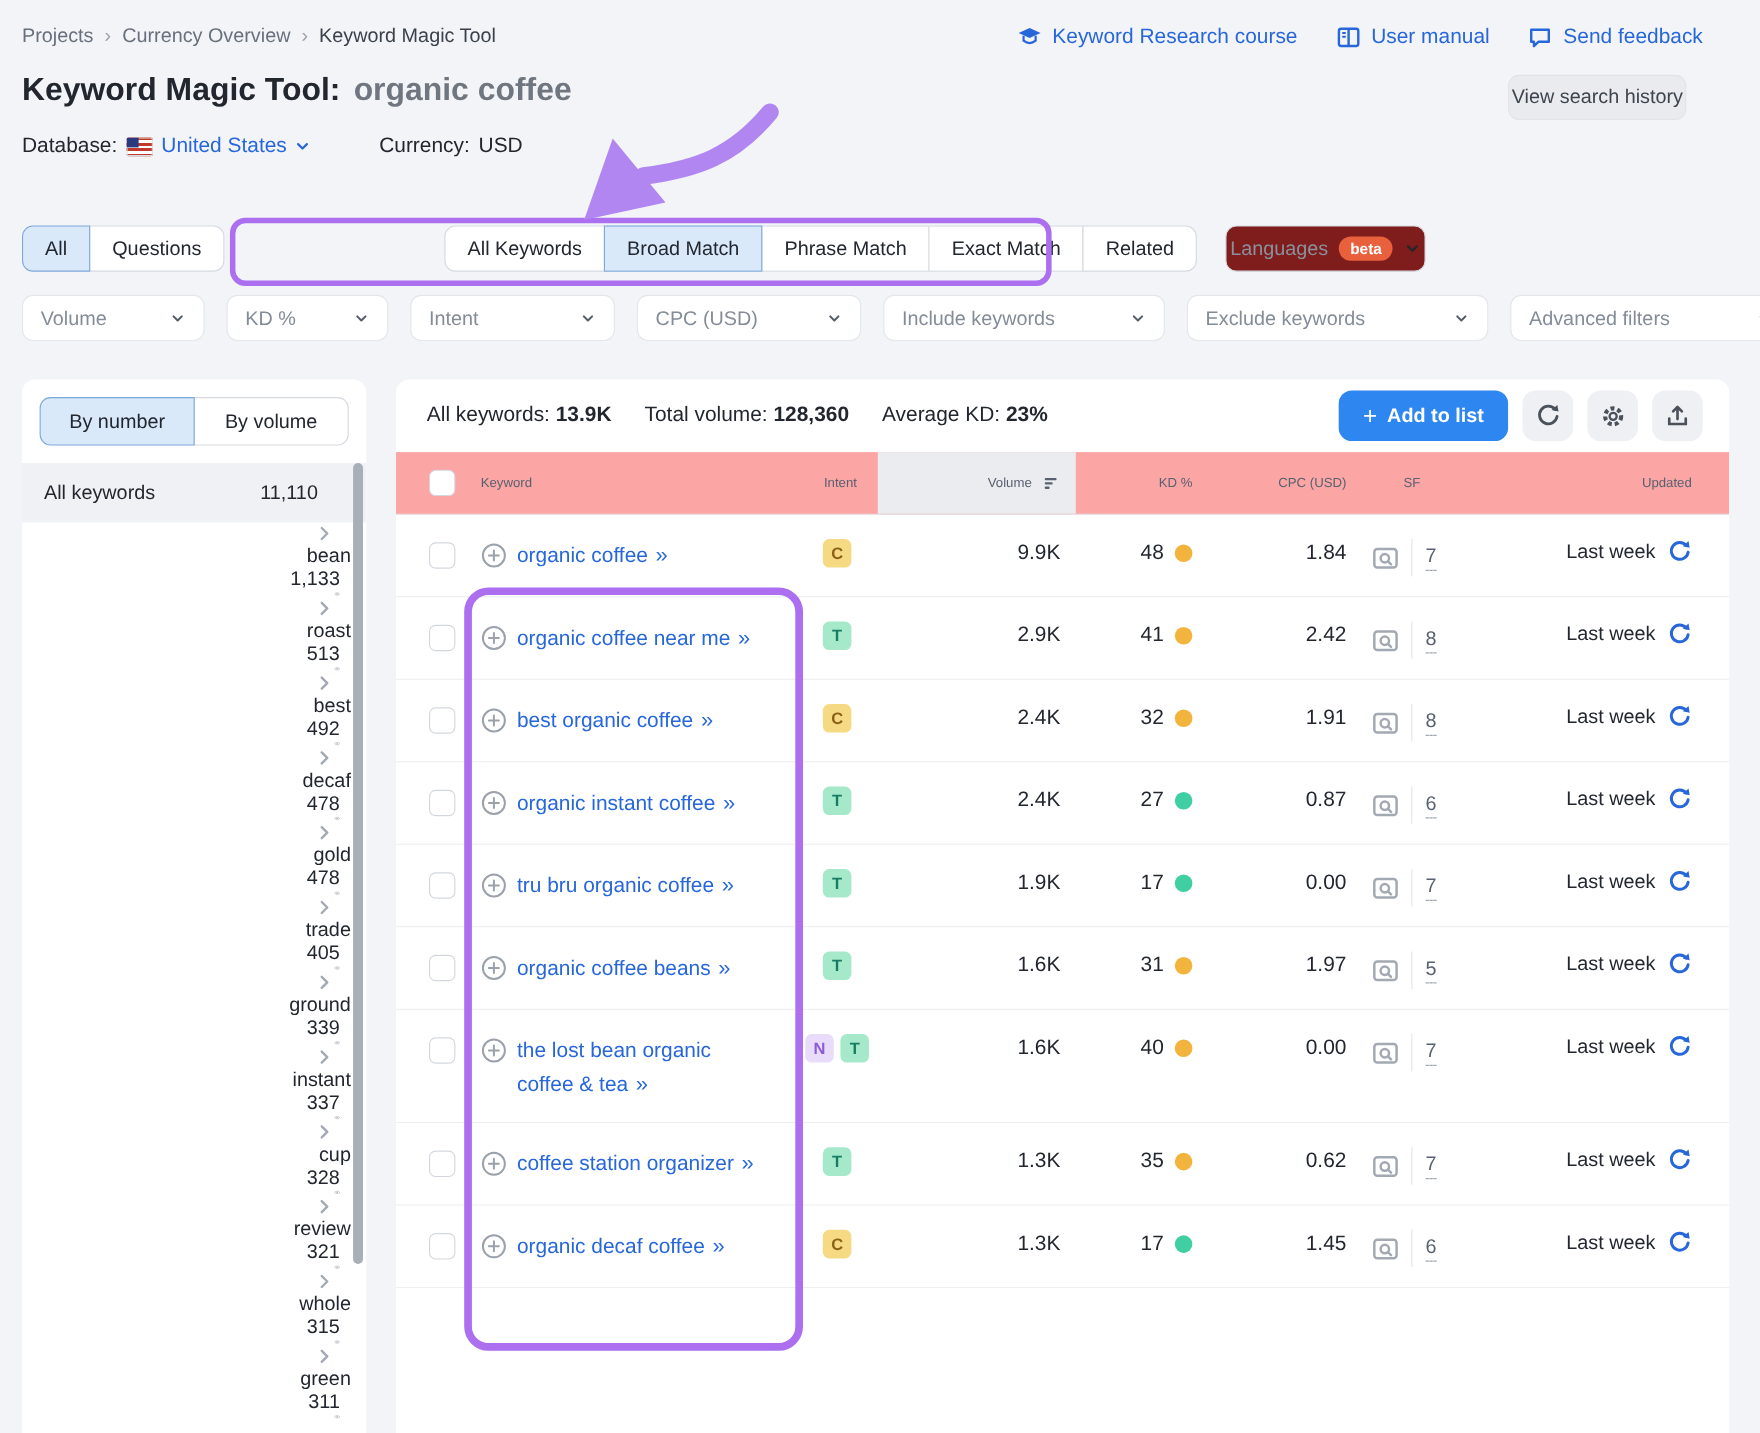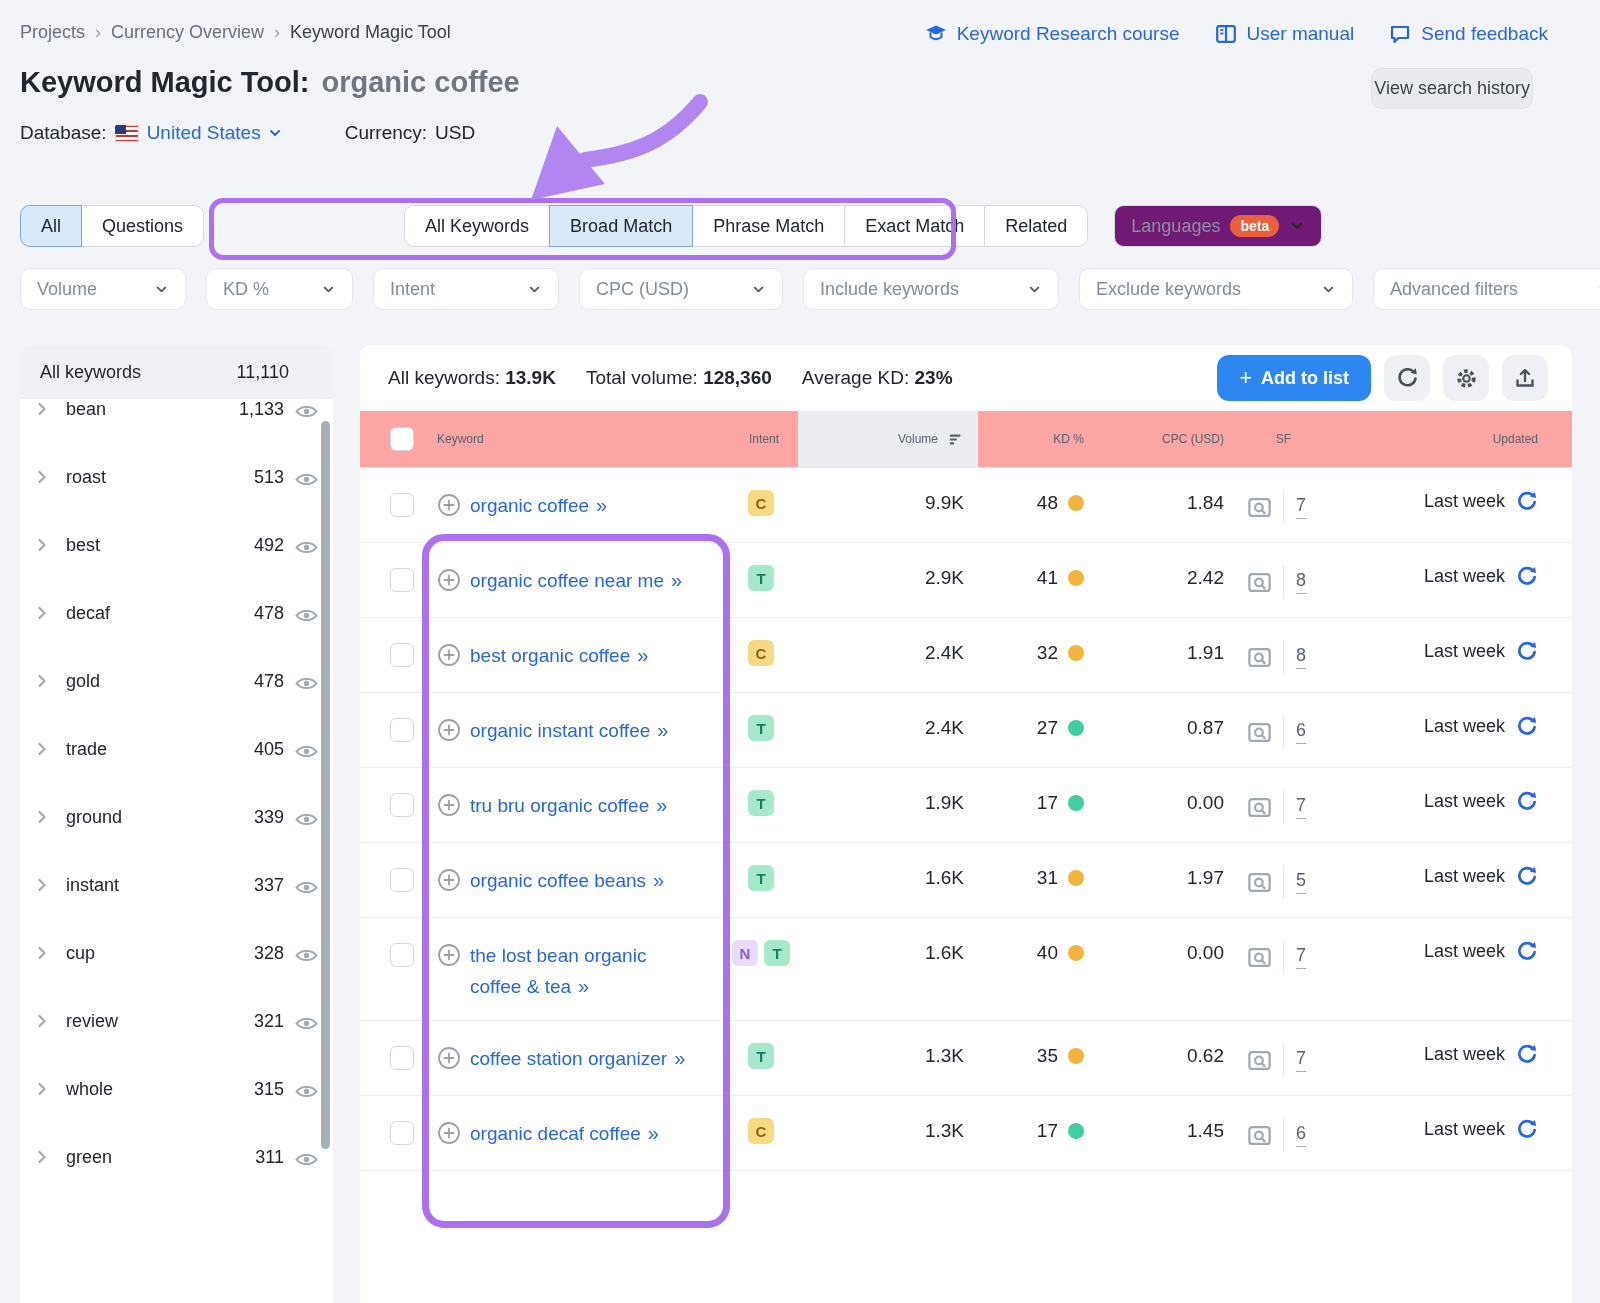--- a/index.html
+++ b/index.html
@@ -33,38 +33,38 @@
   
   .tabs-row{left:20px;top:205px;display:flex;align-items:center;}
   .tab-group{display:flex;}
   .tab{background:#fff;border:1px solid #D5D9DF;font-size:18px;color:#22262E;
     padding:0 20px;height:40px;display:flex;align-items:center;justify-content:center;cursor:pointer;}
   .tab + .tab{margin-left:-1px;}
   .tab:first-child{border-radius:10px 0 0 10px;}
   .tab:last-child{border-radius:0 10px 10px 0;}
   .tab.selected{background:#D9E9FA;border-color:#7FA8D9;z-index:1;}
   .match-group{margin-left:200px;}
-  .languages-btn{margin-left:26px;height:40px;background:#701a75;border:1px solid #D5D9DF;border-radius:10px;
-    display:flex;align-items:center;gap:10px;padding:0 16px;font-size:18px;color:#8A919C;cursor:pointer;}
+  .languages-btn{margin-left:26px;height:40px;background:#7f1d1d;border:1px solid #D5D9DF;border-radius:10px;
+    display:flex;align-items:center;gap:10px;padding:0 3px;font-size:18px;color:#8A919C;cursor:pointer;}
   .beta-badge{color:#fff;font-size:14px;font-weight:700;padding:3px 10px;border-radius:11px;}
   .filters-row{left:20px;top:268px;display:flex;gap:20px;}
   .filter-btn{height:40px;background:#fff;border:1px solid #E3E6EA;border-radius:10px;
     display:flex;align-items:center;justify-content:space-between;gap:14px;padding:0 16px;
     font-size:18px;color:#848C98;cursor:pointer;}
   .w-volume{width:132px;}.w-kd{width:113px;}.w-intent{width:152px;}.w-cpc{width:170px;}
   .w-include{width:222px;}.w-exclude{width:240px;gap:12px;}.w-adv{width:222px;}
 
   
   .sidebar{left:20px;top:345px;width:313px;height:958px;background:#fff;border-radius:12px 12px 0 0;overflow:hidden;}
   .side-toggle{margin:16px;display:flex;}
   .side-toggle .tab{font-size:18px;height:42px;flex:1;}
   .side-allrow{height:54px;background:#F0F1F5;display:flex;align-items:center;justify-content:space-between;
     padding:0 44px 0 20px;font-size:18px;}
   .side-list{}
-  .side-item{height:68px;display:flex;align-items:flex-start;padding:0 14px 0 12px;font-size:18px;cursor:pointer;}
+  .side-item{height:68px;display:flex;align-items:flex-end;padding:0 14px 0 12px;font-size:18px;cursor:pointer;flex-direction:column;}
   .side-item .chev{flex:0 0 auto;margin-right:14px;display:flex;}
   .side-item .glabel{flex:1;}
   .side-item .gcount{margin-right:10px;}
   .side-scrollbar{position:absolute;right:3px;top:76px;width:9px;height:728px;border-radius:5px;background:#A9AFB8;}
 
   
   .table-panel{left:360px;top:345px;width:1212px;height:958px;background:#fff;border-radius:12px 12px 0 0;overflow:hidden;}
   .stats-row{height:66px;display:flex;align-items:center;padding:0 24px 0 28px;}
   .stat{font-size:19px;margin-right:30px;white-space:nowrap;}
   .stat b{font-weight:700;}
@@ -225,20 +225,24 @@
     </div>
   <div class="filter-btn w-adv">
       <span>Advanced filters</span>
       <svg width="15" height="15" viewBox="0 0 24 24">
         <path d="M6 9 L12 15 L18 9" fill="none" stroke="#565D68" stroke-width="3" stroke-linecap="round" stroke-linejoin="round"></path>
       </svg>
     </div>
 </div>
 
 <div class="abs sidebar">
+  <div class="side-toggle">
+    <div class="tab selected">By number</div>
+    <div class="tab">By volume</div>
+  </div>
   <div class="side-allrow">
     <span>All keywords</span>
     <span>11,110</span>
   </div>
   <div class="side-list">
 
       <div class="side-item">
         <span class="chev">
           <svg width="20" height="20" viewBox="0 0 24 24">
             <path d="M9 6 L15 12 L9 18" fill="none" stroke="#A2A9B3" stroke-width="2.6" stroke-linecap="round" stroke-linejoin="round"></path>

